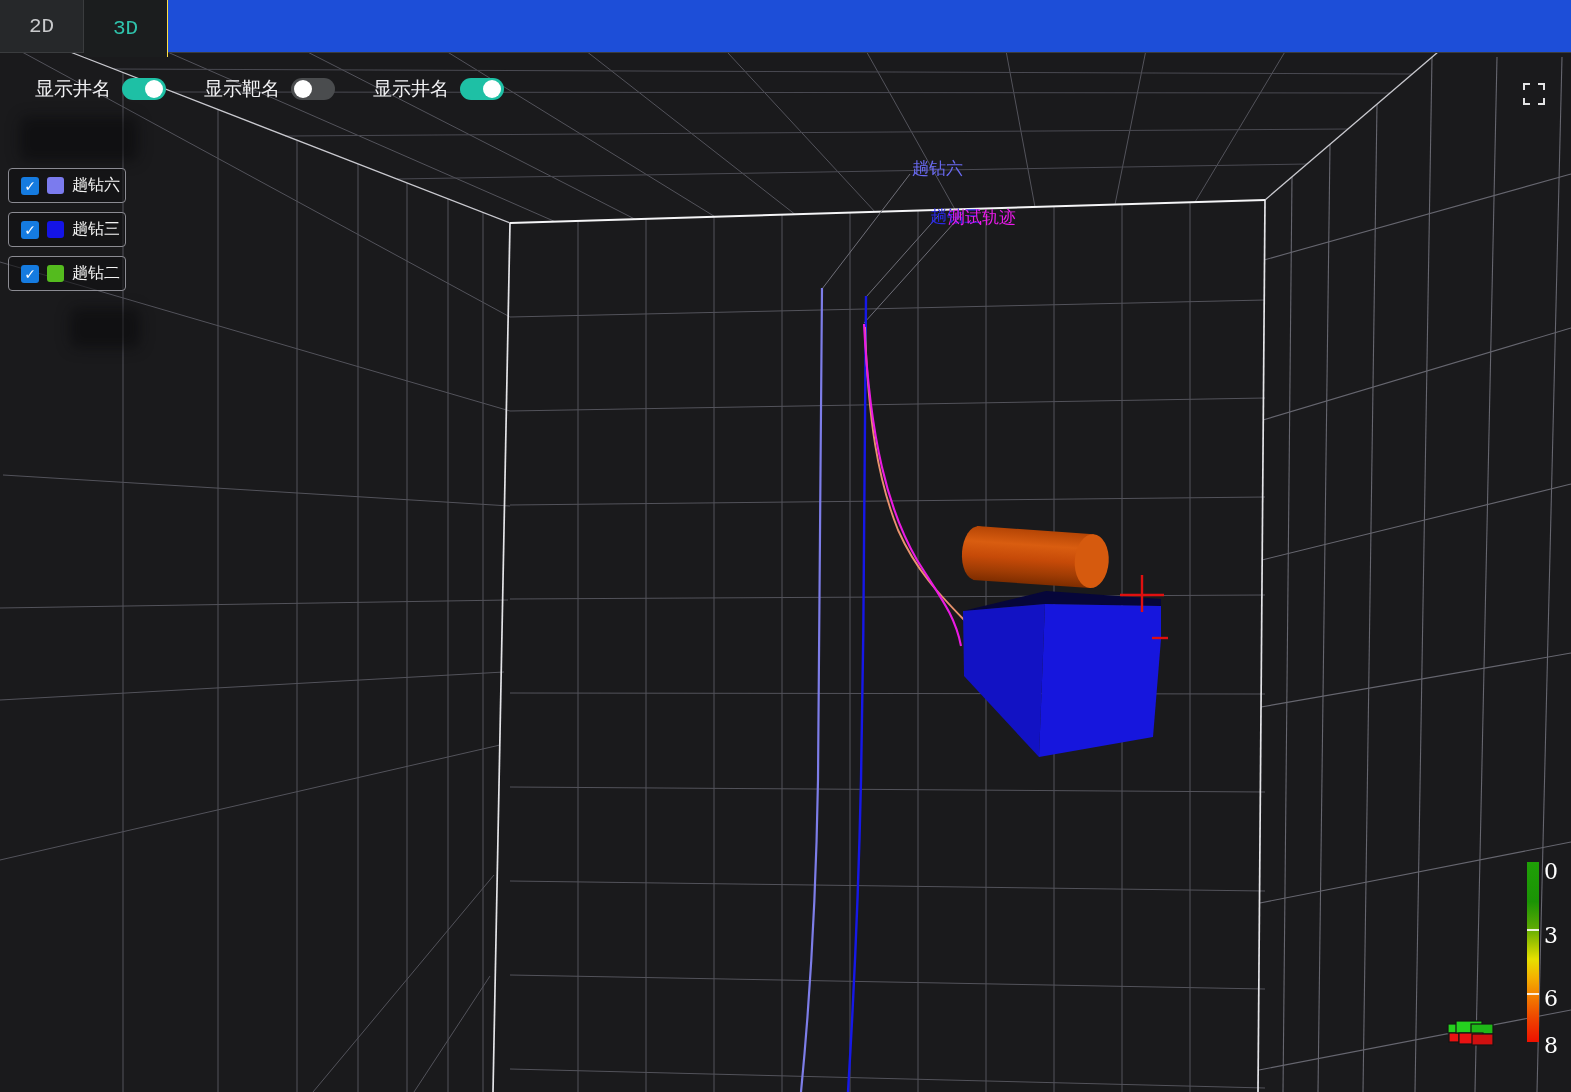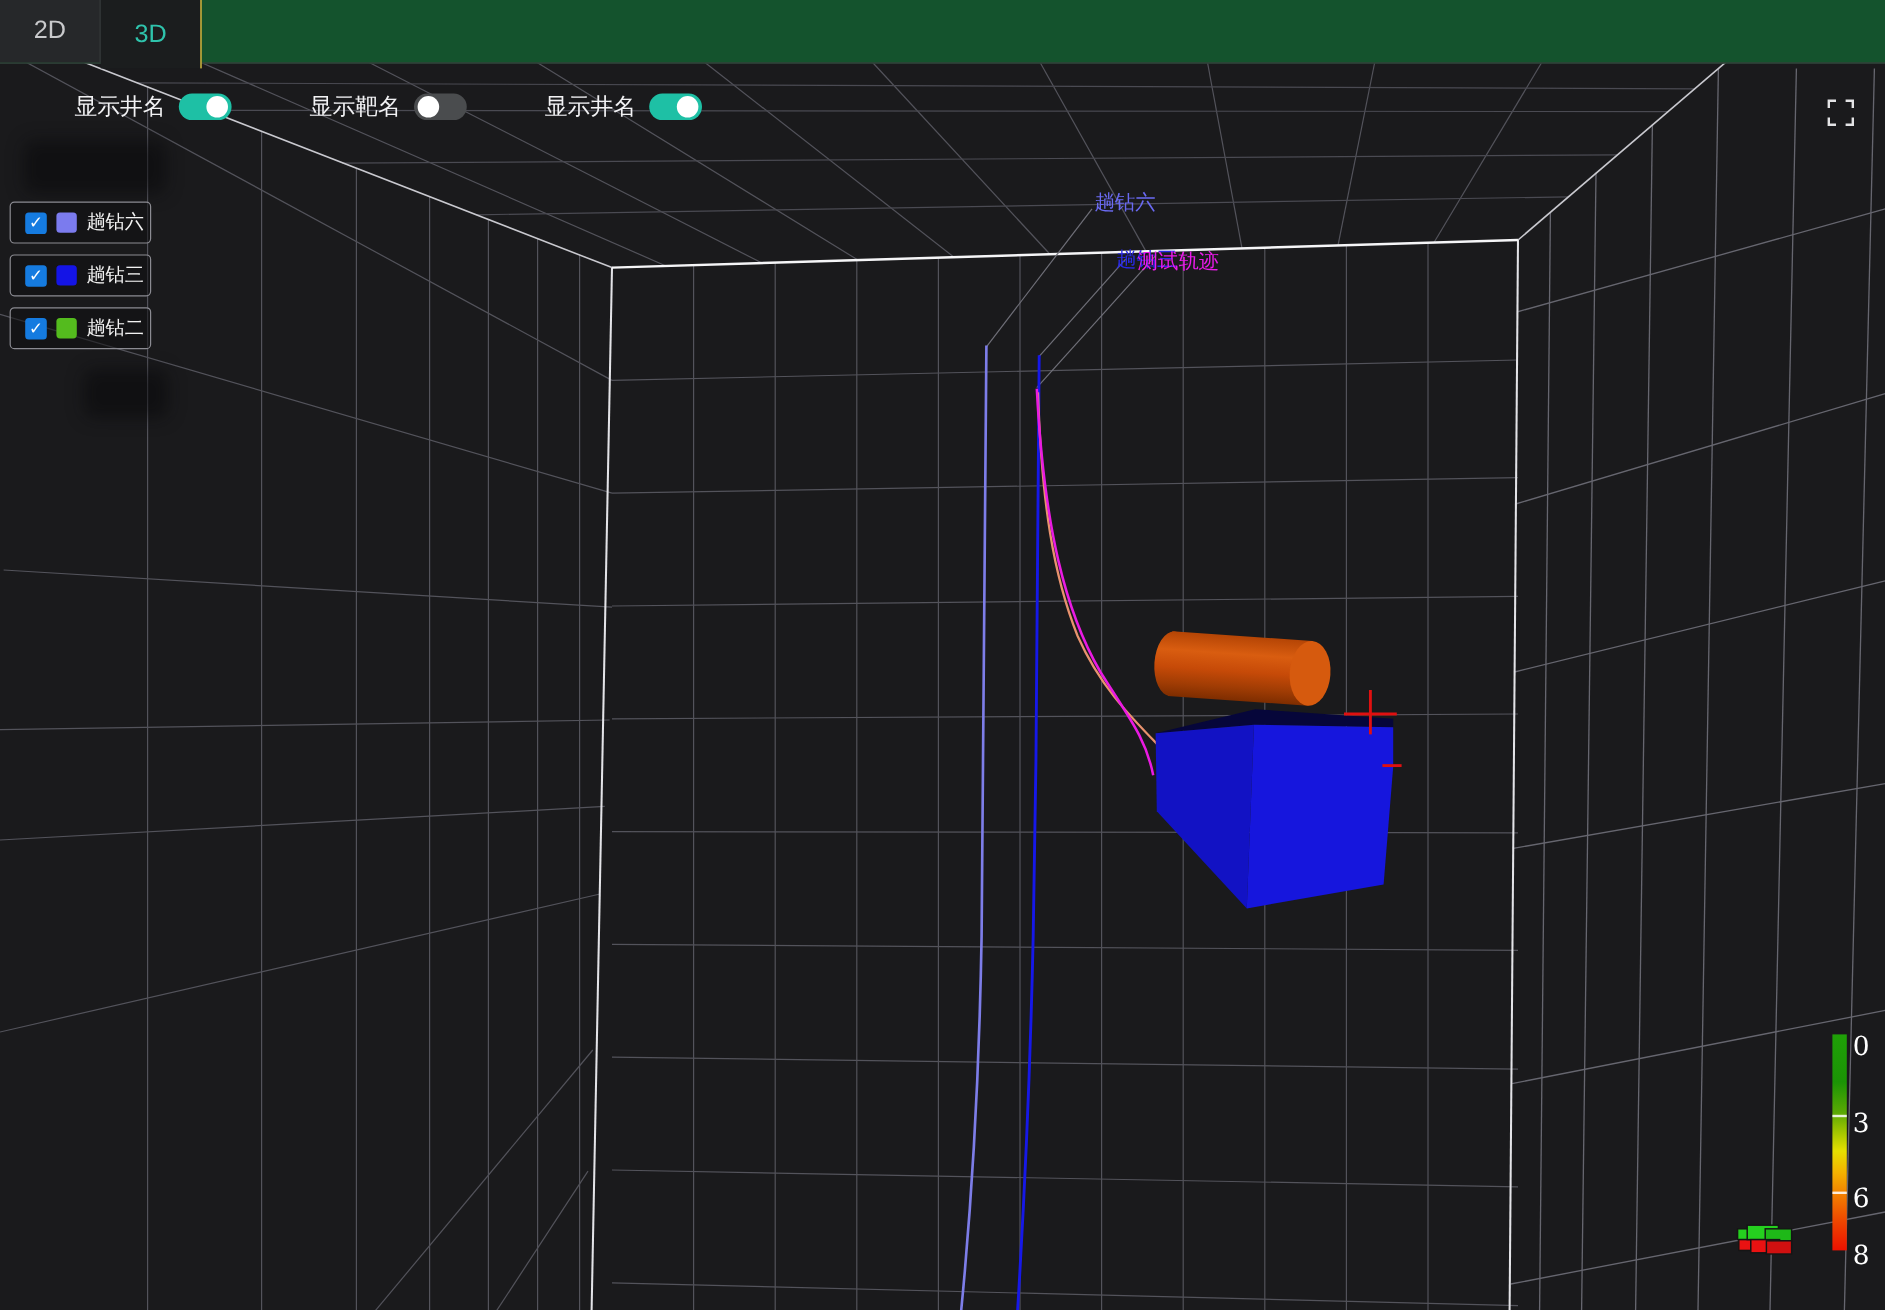--- a/index.html
+++ b/index.html
@@ -10,28 +10,28 @@
   .grid{stroke:#53535b;stroke-width:1;}
   .grid-dim{stroke:#4a4a52;stroke-width:1;}
   .grid-right{stroke:#66666f;stroke-width:1.1;}
   .edge-bright{stroke:#f5f5f7;stroke-width:2;}
   .edge-mid{stroke:#e3e3e7;stroke-width:1.7;}
   .edge-soft{stroke:#c9c9cf;stroke-width:1.3;}
   .tie{stroke:#6f6f78;stroke-width:1;}
   .well-label{font-size:17px;font-family:"Liberation Sans",sans-serif;}
   .cbar-num{font-size:22px;fill:#ffffff;font-family:"DejaVu Serif",serif;}
   
-  .tabbar{position:absolute;left:0;top:0;width:1571px;height:52px;background:#14532d;
-          border-bottom:1px solid #3a3c3e;display:flex;z-index:30;}
+  .tabbar{position:absolute;left:0;top:0;width:1571px;height:52px;background:#1d4ed8;
+          border-bottom:1px solid #3a3c3e;display:flex;z-index:30;font-family:Liberation Mono, monospace;}
   .tab{width:83px;height:52px;display:flex;align-items:center;justify-content:center;
        font-size:21px;color:#c9cacc;background:#26282a;border-right:1px solid #3a3c3e;cursor:pointer;}
   .tab.active{background:#1b1d1e;color:#2fc3ac;height:57px;border-right:1px solid #fde047;}
   
   .toolbar{position:absolute;left:35px;top:76px;display:flex;align-items:center;gap:38px;z-index:20;}
-  .toggle-item{display:flex;align-items:center;gap:11px;margin-left:27px;}
+  .toggle-item{display:flex;align-items:center;gap:11px;}
   .toggle-label{color:#f2f2f4;font-size:19px;white-space:nowrap;}
   .switch{width:44px;height:22px;border-radius:11px;background:#4a4c4e;position:relative;cursor:pointer;}
   .switch .knob{position:absolute;top:2px;left:3px;width:18px;height:18px;border-radius:50%;background:#fff;}
   .switch.on{background:#1ec0a5;}
   .switch.on .knob{left:auto;right:3px;}
   
   .legend{position:absolute;left:8px;top:168px;z-index:20;}
   .legend-item{width:104px;height:33px;border:1px solid #8b8b92;border-radius:4px;
                background:rgba(16,16,18,.55);display:flex;align-items:center;
                padding-left:12px;margin-bottom:9px;cursor:pointer;}

